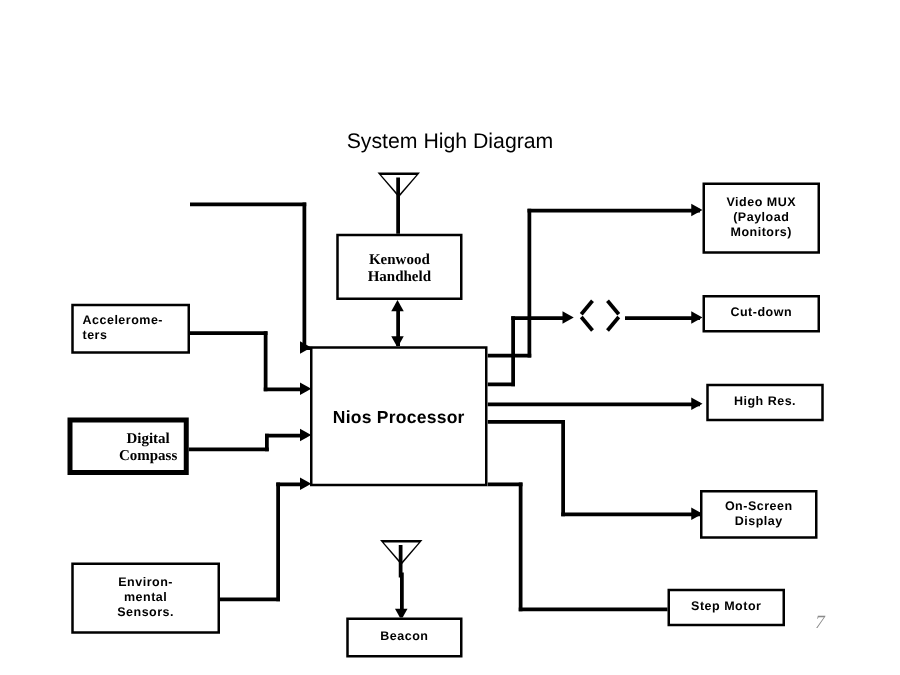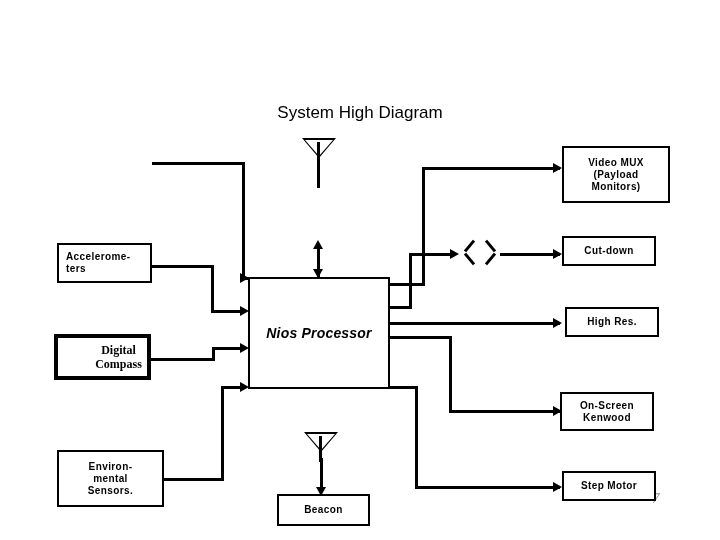--- a/index.html
+++ b/index.html
@@ -60,21 +60,20 @@
     font-size: 12px;
     line-height: 14px;
     letter-spacing: 0px;
   }
   .blk.thick {
     border-width: 4px;
   }
   .blk.proc {
     font-family: "Liberation Sans", sans-serif;
     font-weight: bold;
-    font-style: italic;
     font-size: 14px;
     letter-spacing: 0.2px;
   }
 
   
   .h, .v {
     position: absolute;
     background: #000000;
     z-index: 2;
   }
@@ -232,53 +231,57 @@
   <div class="blk left-text" style="left:57px; top:243px; width:95px; height:40px;">
     <span>Accelerome-
 ters</span>
   </div>
 
   <div class="blk serif thick" style="left:54px; top:334px; width:97px; height:46px;padding-left:32px;">
     <span>Digital
 Compass</span>
   </div>
 
-  <div class="blk" style="left:57px; top:450px; width:107px; height:57px;">
+  <div class="blk" style="left:57px; top:450px; width:119px; height:57px;">
     <span>Environ-
 mental
 Sensors.</span>
   </div>
 
+  <div class="blk serif" style="left:269px; top:187px; width:101px; height:53px;">
+    <span>Kenwood
+Handheld</span>
+  </div>
 
   <div class="blk" style="left:277px; top:494px; width:93px; height:32px;justify-content:center;">
     <span>Beacon</span>
   </div>
 
   <div class="blk proc" style="left:248px; top:277px; width:142px; height:112px;">
     <span>Nios Processor</span>
   </div>
 
-  <div class="blk" style="left:562px; top:146px; width:108px; height:57px;">
+  <div class="blk" style="left:562px; top:146px; width:94px; height:57px;">
     <span>Video MUX
 (Payload
 Monitors)</span>
   </div>
 
   <div class="blk" style="left:562px; top:236px; width:94px; height:30px;">
     <span>Cut-down</span>
   </div>
 
   <div class="blk" style="left:565px; top:307px; width:94px; height:30px;">
     <span>High Res.</span>
   </div>
 
   <div class="blk" style="left:560px; top:392px; width:94px; height:39px;">
     <span>On-Screen
-Kenwood</span>
-  </div>
-
-  <div class="blk" style="left:562px; top:471px; width:94px; height:30px;">
+Display</span>
+  </div>
+
+  <div class="blk" style="left:534px; top:471px; width:94px; height:30px;">
     <span>Step Motor</span>
   </div>
 
   <div class="pagenum" style="left:652px; top:490px;">7</div>
 
 </div>
 
 </body></html>

